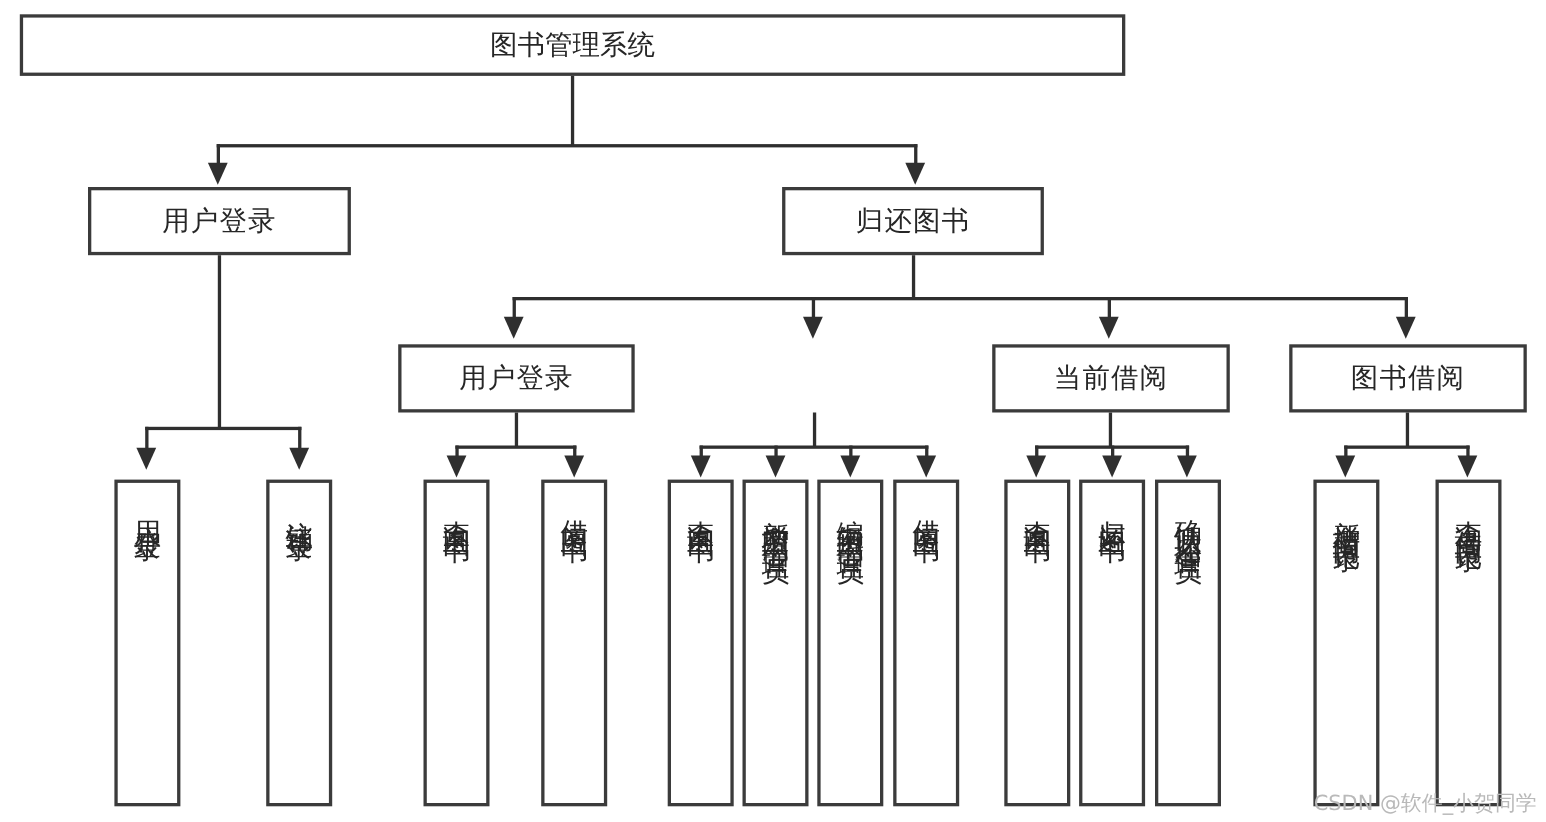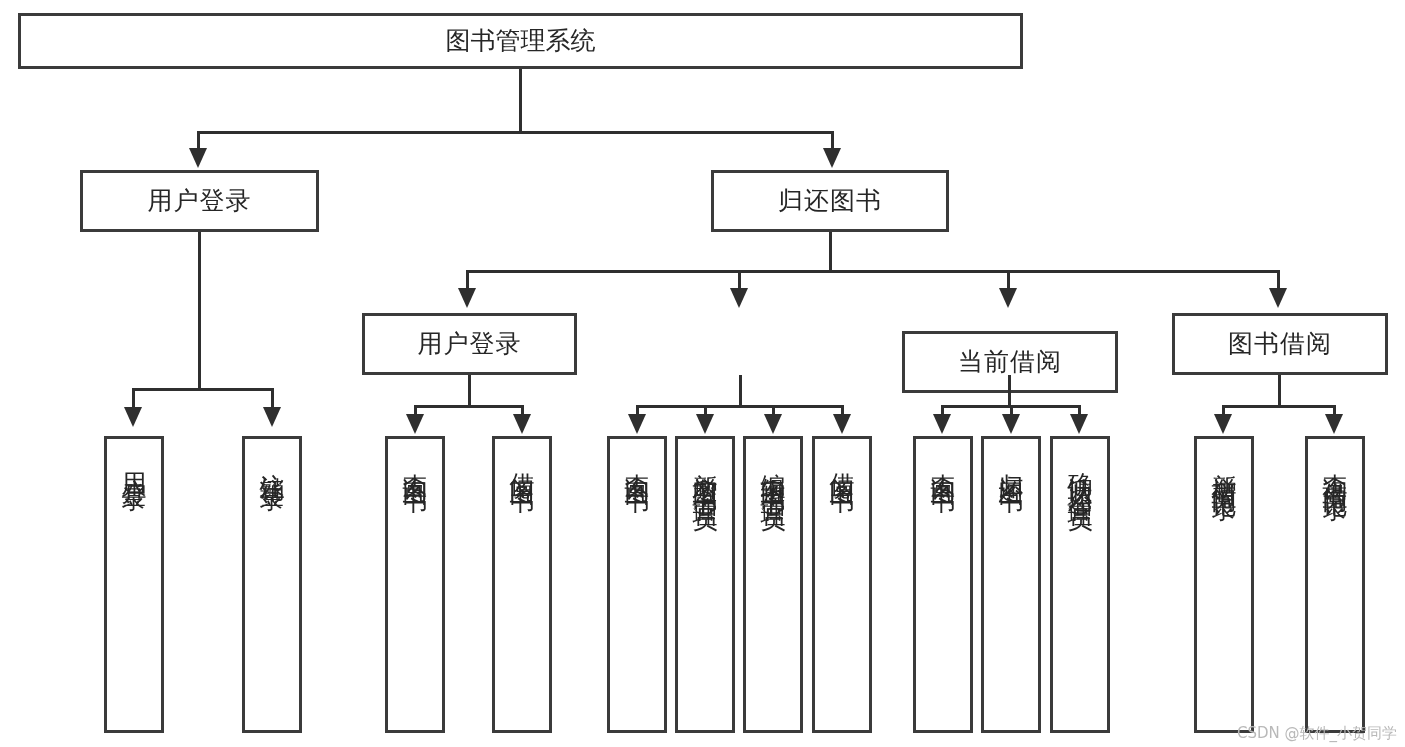--- a/index.html
+++ b/index.html
@@ -67,21 +67,21 @@
     border-left: 9px solid transparent;
     border-right: 9px solid transparent;
     border-top: 20px solid #2f2f2f;
   }
 
   
   #watermark {
     position: absolute;
     right: 8px;
     bottom: 4px;
-    font-size: 15px;
+    font-size: 19px;
     color: #b9b9b9;
     white-space: nowrap;
     font-family: "DejaVu Sans", "Liberation Sans", sans-serif;
   }
 </style>
 </head>
 <body>
 
 <div id="canvas">
 
@@ -121,21 +121,21 @@
   <div class="edge vline" style="left:738px; top:270px; height:20px;"></div>
   <div class="arrow" style="left:730px; top:288px;"></div>
   <div class="edge vline" style="left:1007px; top:270px; height:20px;"></div>
   <div class="arrow" style="left:999px; top:288px;"></div>
   <div class="edge vline" style="left:1277px; top:270px; height:20px;"></div>
   <div class="arrow" style="left:1269px; top:288px;"></div>
 
   <div class="node h" style="left:362px; top:313px; width:215px; height:62px;">
     <span>用户登录</span>
   </div>
-  <div class="node h" style="left:902px; top:331px; width:216px; height:62px;">
+  <div class="node h" style="left:902px; top:313px; width:216px; height:62px;">
     <span>当前借阅</span>
   </div>
   <div class="node h" style="left:1172px; top:313px; width:216px; height:62px;">
     <span>图书借阅</span>
   </div>
 
   <div class="edge vline" style="left:468px; top:375px; height:32px;"></div>
   <div class="edge hline" style="left:414px; top:405px; width:110px;"></div>
   <div class="edge vline" style="left:414px; top:405px; height:12px;"></div>
   <div class="arrow" style="left:406px; top:414px;"></div>

